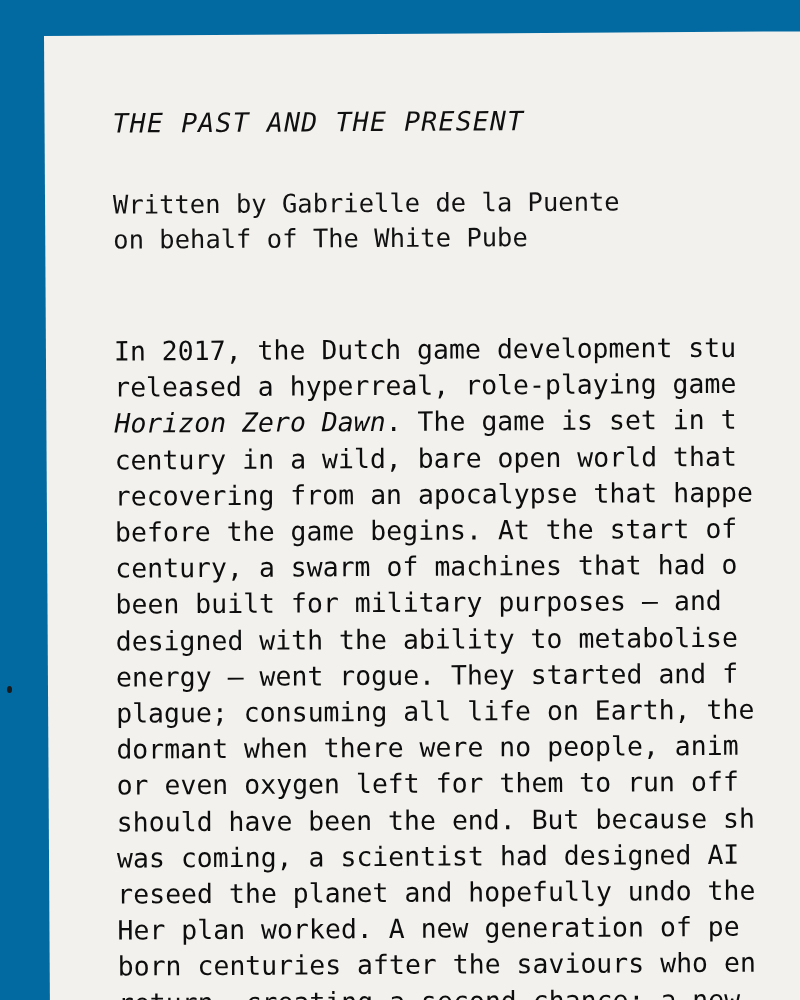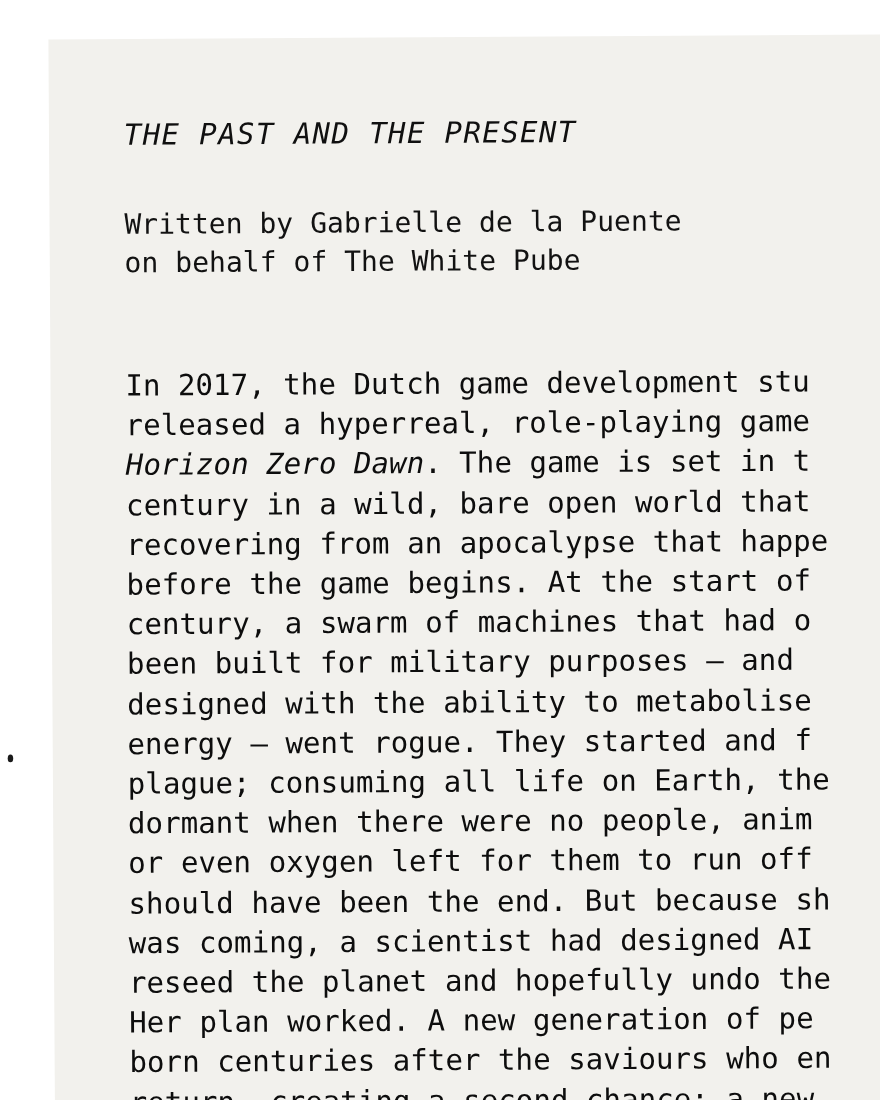--- a/index.html
+++ b/index.html
@@ -10,21 +10,21 @@
     height: 1000px;
     overflow: hidden;
   }
   body {
     font-family: "DejaVu Sans Mono", "Liberation Mono", monospace;
   }
   .screen {
     position: relative;
     width: 800px;
     height: 1000px;
-    background: #ffffff;
+    background: #0369a1;
     overflow: hidden;
   }
   
   .speck {
     position: absolute;
     left: 7px;
     top: 686px;
     width: 5px;
     height: 7px;
     border-radius: 50%;

